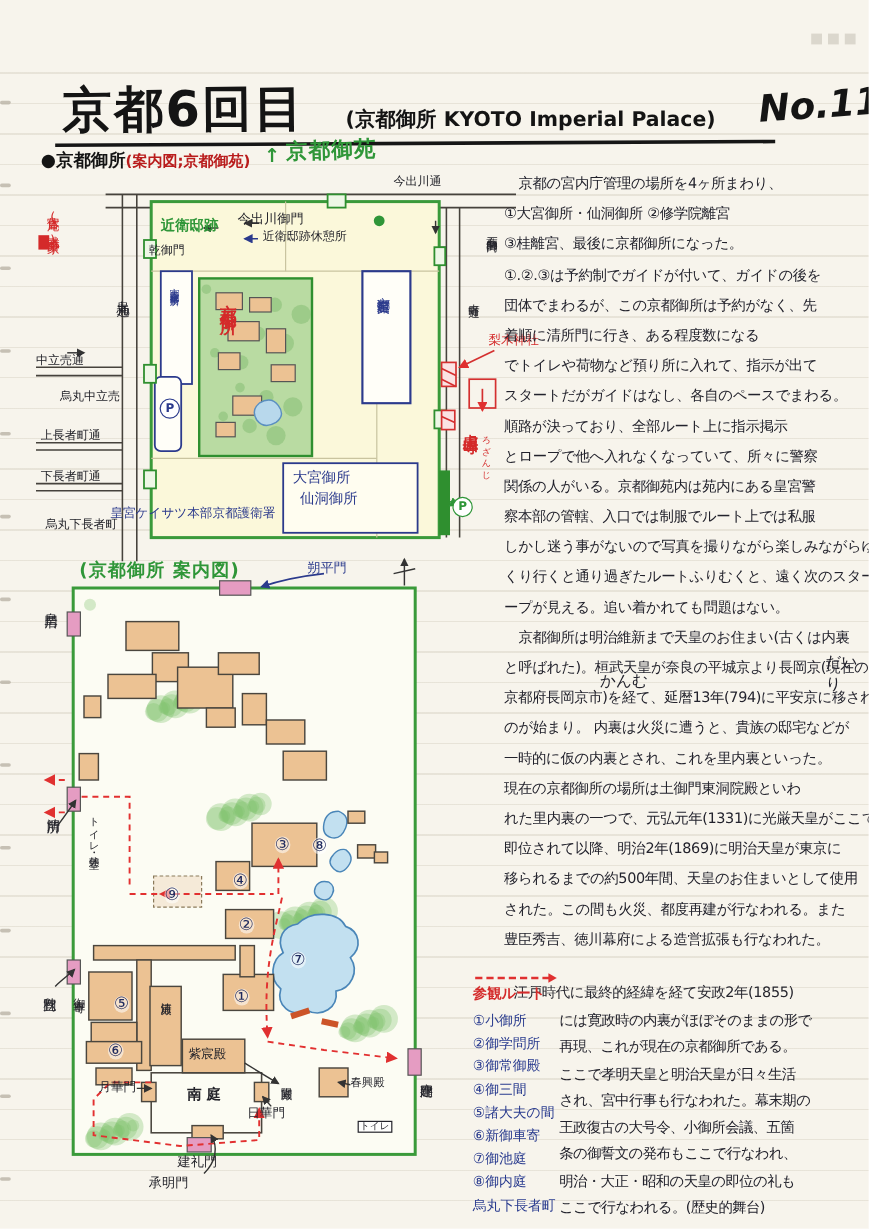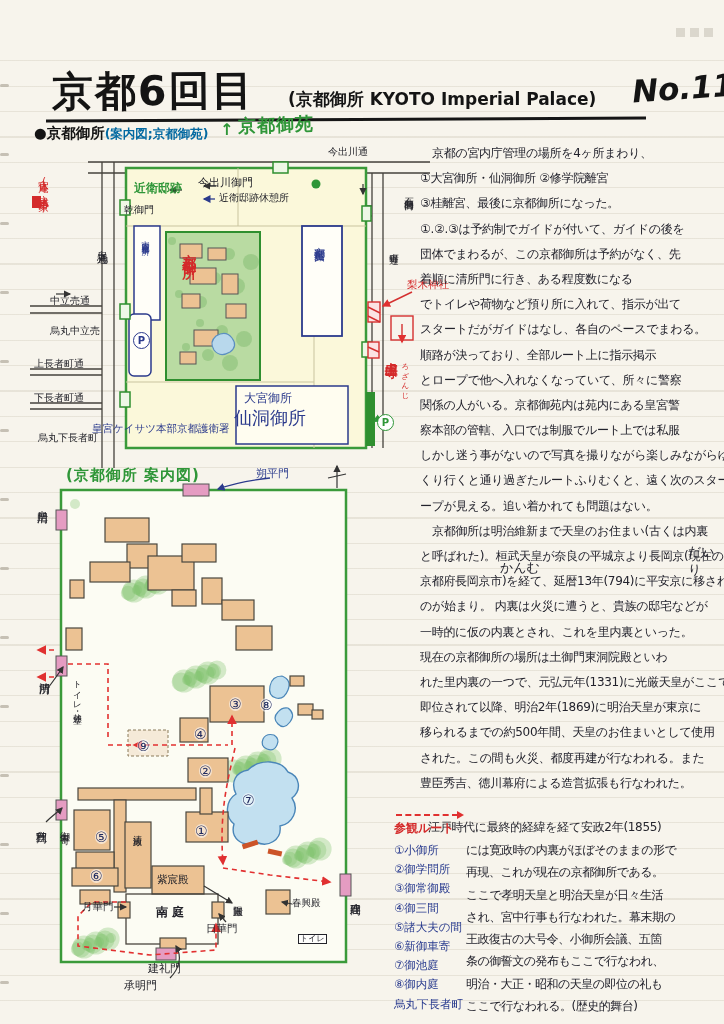--- a/index.html
+++ b/index.html
@@ -15,21 +15,21 @@
   .lbl{position:absolute;white-space:nowrap;line-height:1.05;}
   .v{writing-mode:vertical-rl;text-orientation:upright;letter-spacing:1px;}
   .k{color:#23232a;} .g{color:#2f9638;} .b{color:#2b3a8c;} .r{color:#d42a2a;}
   .bold{font-weight:bold;}
   
   .title-main{position:absolute;left:52px;top:64px;font-size:41px;font-weight:bold;color:#141414;letter-spacing:2px;transform:rotate(-.5deg);}
   .title-sub{position:absolute;left:288px;top:88px;font-size:17px;font-weight:bold;color:#141414;}
   .page-no{position:absolute;left:632px;top:70px;font-size:31px;font-style:italic;font-weight:bold;color:#141414;transform:rotate(-4deg);}
   .title-line{position:absolute;left:46px;top:118px;width:600px;height:3px;background:#161616;transform:rotate(-.3deg);}
   .sec-head{position:absolute;left:34px;top:124px;font-size:14.5px;font-weight:bold;color:#141414;}
-  .sec-head .paren{color:#0369a1;font-size:12.5px;}
+  .sec-head .paren{color:#b91c1c;font-size:12.5px;}
   .gyoen-arrow{position:absolute;left:220px;top:120px;font-size:16px;color:#2f9638;font-weight:bold;}
   .gyoen-big{position:absolute;left:238px;top:113px;font-size:18px;font-weight:bold;color:#2f9638;transform:rotate(-2deg);letter-spacing:1px;}
   
   .map1{position:absolute;left:30px;top:146px;width:400px;height:322px;}
   .map2{position:absolute;left:30px;top:458px;width:395px;height:566px;}
   .map1 svg,.map2 svg{position:absolute;left:0;top:0;}
   .circleP{width:15px;height:15px;border-radius:50%;text-align:center;font-size:10px;font-weight:bold;line-height:15px;}
   .bP{border:1.5px solid #2b3a8c;color:#2b3a8c;background:#fff;}
   .gP{border:1.5px solid #2f9638;color:#2f9638;background:#fff;}
   .redsq{position:absolute;left:2px;top:50px;width:9px;height:12px;background:#d42a2a;}
@@ -188,25 +188,25 @@
     <span class="lbl b v" style="left:110px;top:88px;font-size:8px;">宮内庁京都事務所</span>
     <span class="lbl r v bold" style="left:152px;top:96px;font-size:14px;letter-spacing:4px;">京都御所</span>
     <span class="lbl circleP bP" style="left:103px;top:186px;">P</span>
     <span class="lbl b v" style="left:283px;top:92px;font-size:11px;">京都迎賓館</span>
     <span class="lbl k v" style="left:374px;top:44px;font-size:9.5px;">石薬師御門</span>
     <span class="lbl k v" style="left:359px;top:100px;font-size:9.5px;">寺町通</span>
     <span class="lbl r" style="left:377px;top:133px;font-size:10.5px;">梨木神社</span>
     <span class="lbl r v bold" style="left:354px;top:206px;font-size:13px;">盧山寺</span>
     <span class="lbl r v" style="left:371px;top:212px;font-size:7.5px;">ろざんじ</span>
     <span class="lbl b" style="left:214px;top:246px;font-size:12px;">大宮御所</span>
-    <span class="lbl b" style="left:204px;top:263px;font-size:18px;">仙洞御所</span>
+    <span class="lbl b" style="left:220px;top:263px;font-size:12px;">仙洞御所</span>
     <span class="lbl circleP gP" style="left:347px;top:268px;">P</span>
     <span class="lbl r v" style="left:8px;top:26px;font-size:10.5px;">官休庵(武者小路千家)</span>
     <div class="redsq"></div>
-    <span class="lbl k" style="left:20px;top:150px;font-size:10px;">中立売通</span>
+    <span class="lbl k" style="left:0;top:150px;font-size:10px;">中立売通</span>
     <span class="lbl k" style="left:20px;top:180px;font-size:10px;">烏丸中立売</span>
     <span class="lbl k" style="left:4px;top:213px;font-size:10px;">上長者町通</span>
     <span class="lbl k" style="left:4px;top:247px;font-size:10px;">下長者町通</span>
     <span class="lbl k" style="left:8px;top:287px;font-size:10px;">烏丸下長者町</span>
     <span class="lbl b" style="left:62px;top:277px;font-size:10.5px;">皇宮ケイサツ本部京都護衛署</span>
   </div>
 
   <div class="map2">
     <svg width="395" height="566" viewBox="0 0 395 566">
       <defs>

